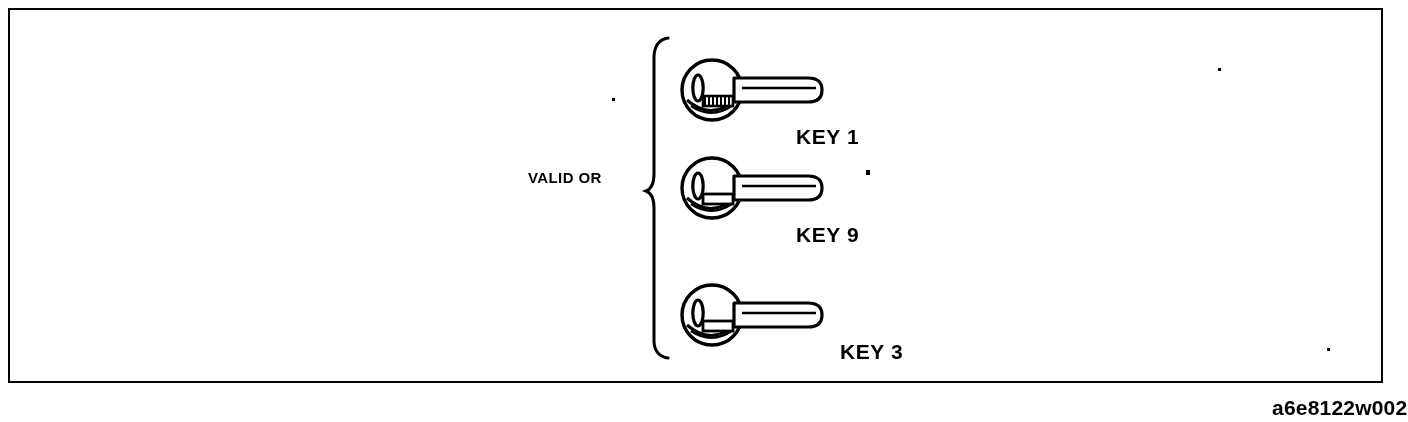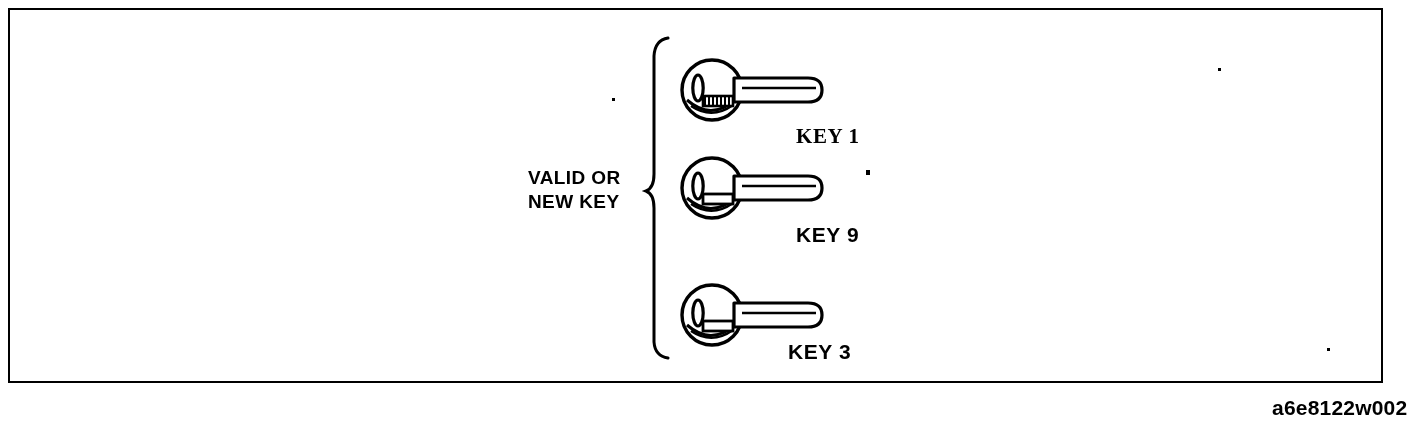--- a/index.html
+++ b/index.html
@@ -44,21 +44,21 @@
     letter-spacing: 0.6px;
     color: #000000;
     white-space: nowrap;
     line-height: 1;
   }
   #group-label {
     position: absolute;
     left: 528px;
     top: 166px;
     font-family: "Liberation Sans", sans-serif;
-    font-size: 19px;
+    font-size: 15px;
     font-weight: bold;
     letter-spacing: 0.4px;
     color: #000000;
     line-height: 24px;
     white-space: nowrap;
   }
   #figure-id {
     position: absolute;
     left: 1272px;
     top: 396px;
@@ -130,22 +130,21 @@
     </g>
 
     <rect class="speck" x="866" y="170" width="4" height="5" fill="#000000"></rect>
     <rect class="speck" x="1218" y="68" width="3" height="3" fill="#000000"></rect>
     <rect class="speck" x="1327" y="348" width="3" height="3" fill="#000000"></rect>
     <rect class="speck" x="612" y="98" width="3" height="3" fill="#000000"></rect>
   </svg>
 
   <div id="group-label">
     <div>VALID OR</div>
-    <div>NEW KEY</div>
   </div>
 
-  <div class="key-label" style="left:796px; top:126px;font-family:Liberation Serif, serif;">KEY 1</div>
+  <div class="key-label" style="left:796px; top:126px;">KEY 1</div>
   <div class="key-label" style="left:796px; top:224px;">KEY 9</div>
-  <div class="key-label" style="left:788px; top:341px;">KEY 3</div>
+  <div class="key-label" style="left:840px; top:341px;">KEY 3</div>
 
   <div id="figure-id">a6e8122w002</div>
 
 </div>
 
 </body></html>

